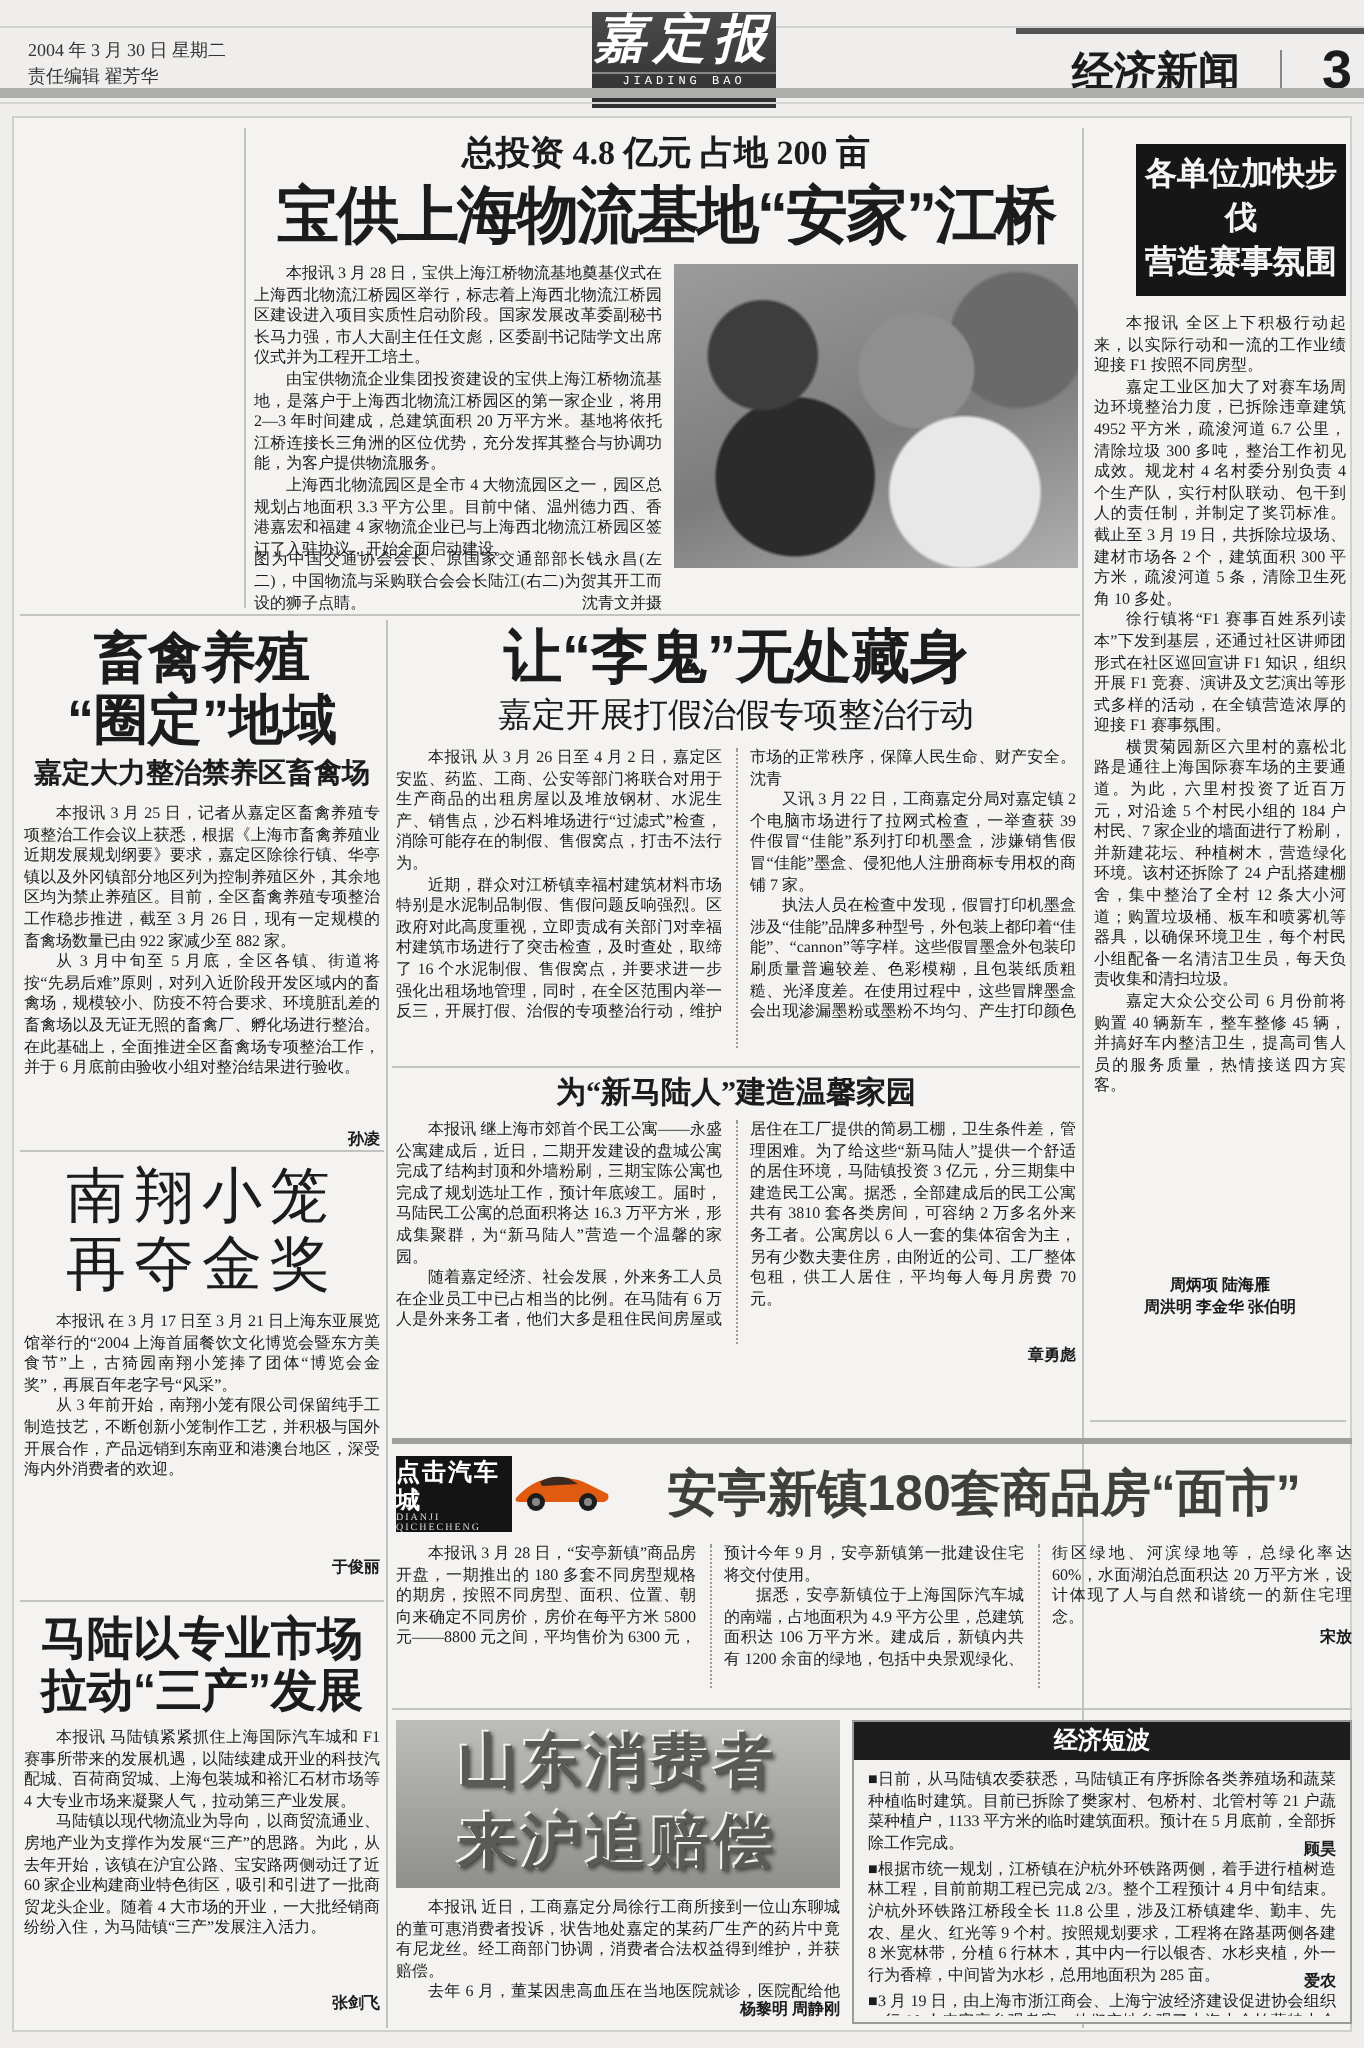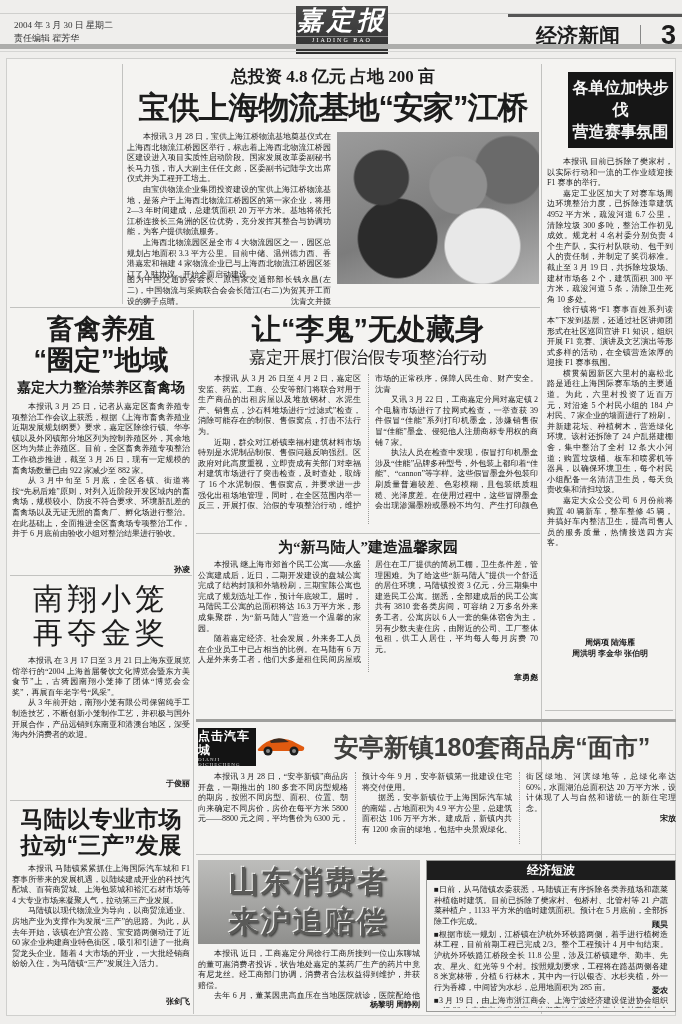--- a/index.html
+++ b/index.html
@@ -12,21 +12,21 @@
   .abs { position:absolute; }
   .body-txt { font-size:8px; line-height:10.6px; text-align:justify; overflow:hidden; }
   .body-txt p { text-indent:2em; }
   .byline { font-weight:bold; text-align:right; font-size:8px; }
   .kicker { font-weight:bold; text-align:center; }
   .headline { font-weight:bold; text-align:center; font-family:"Liberation Sans","DejaVu Sans",sans-serif; }
   .two-col { column-count:2; column-gap:14px; column-rule:1px dotted #9a9a98; }
   .three-col { column-count:3; column-gap:14px; column-rule:1px dotted #9a9a98; }
   
   .dateline { font-size:9px; line-height:13px; color:#333; }
-  .masthead-box { background:linear-gradient(#4a4a4a,#303030); color:#fff; text-align:center; }
+  .masthead-box { background:linear-gradient(#4a4a4a,#303030); color:#fff; text-align:center;font-family:Liberation Mono, monospace; }
   .masthead-title { font-size:26px; font-weight:bold; font-style:italic; letter-spacing:4px; line-height:30px; }
   .masthead-sub { font-size:6px; letter-spacing:2px; border-top:1px solid #888; }
   .section-name { font-size:21px; font-weight:bold; font-family:"Liberation Sans",sans-serif; }
   .section-num { font-size:27px; font-weight:bold; font-family:"Liberation Sans",sans-serif; }
   
   .f1-head { font-size:31px; line-height:34px; font-weight:900; text-align:center; letter-spacing:1px; font-family:"Liberation Sans",sans-serif; }
   .black-box { background:#161616; color:#f5f5f5; text-align:center; font-weight:bold;
                font-size:16px; line-height:22px; font-family:"Liberation Sans",sans-serif;margin-left:21px; }
   
   .photo {
@@ -109,21 +109,21 @@
     <span style="float:right">沈青文并摄</span>
   </div>
 </article>
 
 <article class="abs" style="left:547px;top:64px;width:126px;height:644px">
   <div class="black-box" style="margin-top:8px;padding:5px 2px">
     <div>各单位加快步伐</div>
     <div>营造赛事氛围</div>
   </div>
   <div class="body-txt" style="margin-top:9px;height:480px">
-    <p>本报讯 目前已拆除了樊家村，以实际行动和一流的工作业绩迎接 F1 赛事的举行。</p>
+    <p>本报讯 全区上下积极行动起来，以实际行动和一流的工作业绩迎接 F1 按照不同房型。</p>
     <p>嘉定工业区加大了对赛车场周边环境整治力度，已拆除违章建筑 4952 平方米，疏浚河道 6.7 公里，清除垃圾 300 多吨，整治工作初见成效。规龙村 4 名村委分别负责 4 个生产队，实行村队联动、包干到人的责任制，并制定了奖罚标准。截止至 3 月 19 日，共拆除垃圾场、建材市场各 2 个，建筑面积 300 平方米，疏浚河道 5 条，清除卫生死角 10 多处。</p>
     <p>徐行镇将“F1 赛事百姓系列读本”下发到基层，还通过社区讲师团形式在社区巡回宣讲 F1 知识，组织开展 F1 竞赛、演讲及文艺演出等形式多样的活动，在全镇营造浓厚的迎接 F1 赛事氛围。</p>
     <p>横贯菊园新区六里村的嘉松北路是通往上海国际赛车场的主要通道。为此，六里村投资了近百万元，对沿途 5 个村民小组的 184 户村民、7 家企业的墙面进行了粉刷，并新建花坛、种植树木，营造绿化环境。该村还拆除了 24 户乱搭建棚舍，集中整治了全村 12 条大小河道；购置垃圾桶、板车和喷雾机等器具，以确保环境卫生，每个村民小组配备一名清洁卫生员，每天负责收集和清扫垃圾。</p>
     <p>嘉定大众公交公司 6 月份前将购置 40 辆新车，整车整修 45 辆，并搞好车内整洁卫生，提高司售人员的服务质量，热情接送四方宾客。</p>
   </div>
   <div class="byline" style="text-align:center">周炳项  陆海雁</div>
   <div class="byline" style="text-align:center">周洪明  李金华  张伯明</div>
 </article>
 
 <article class="abs" style="left:12px;top:314px;width:178px;height:258px">

